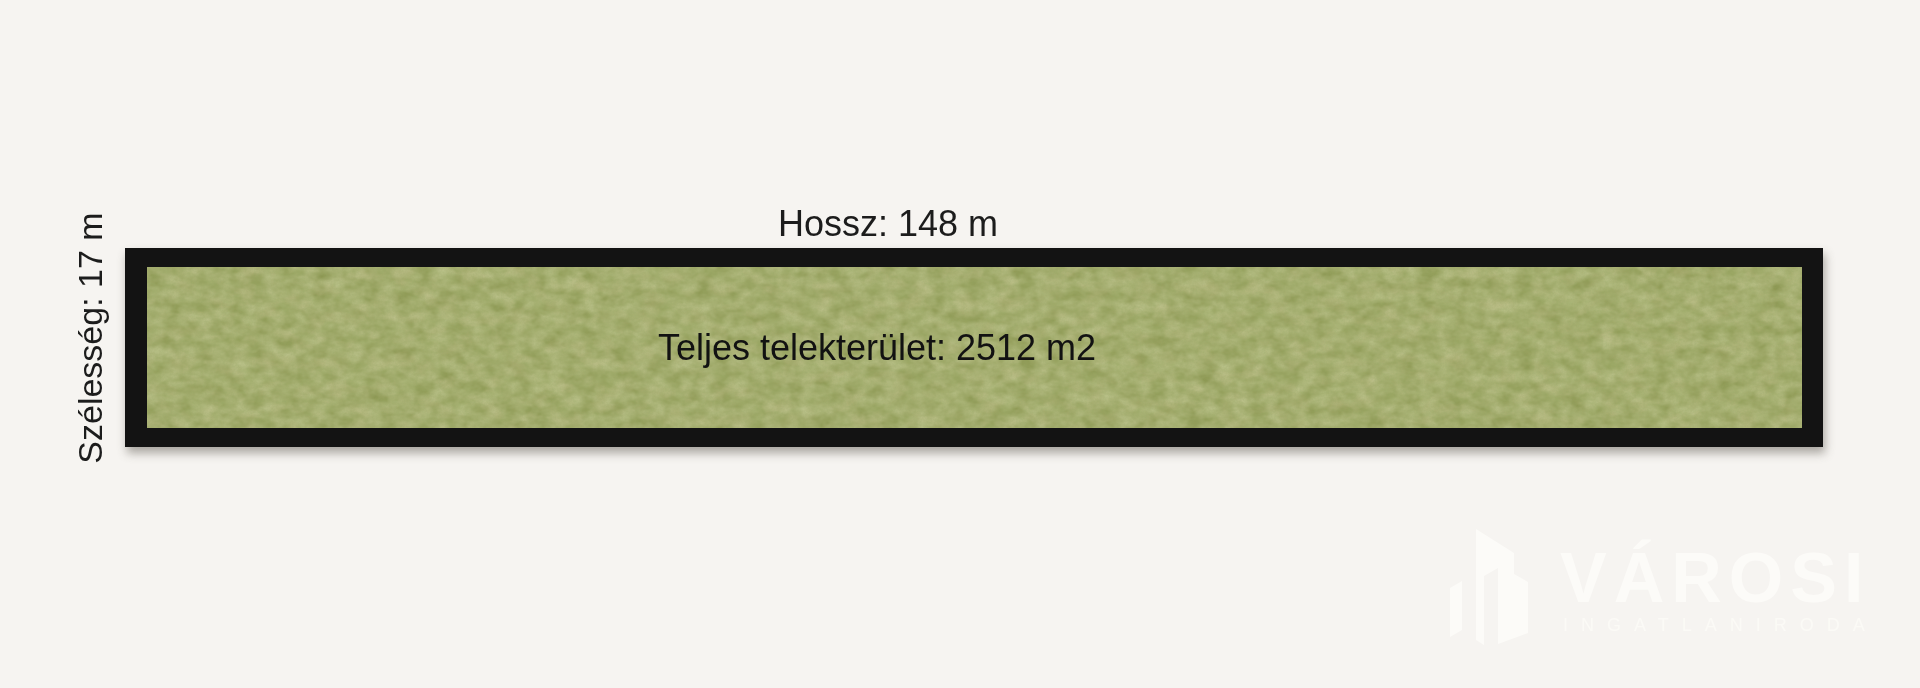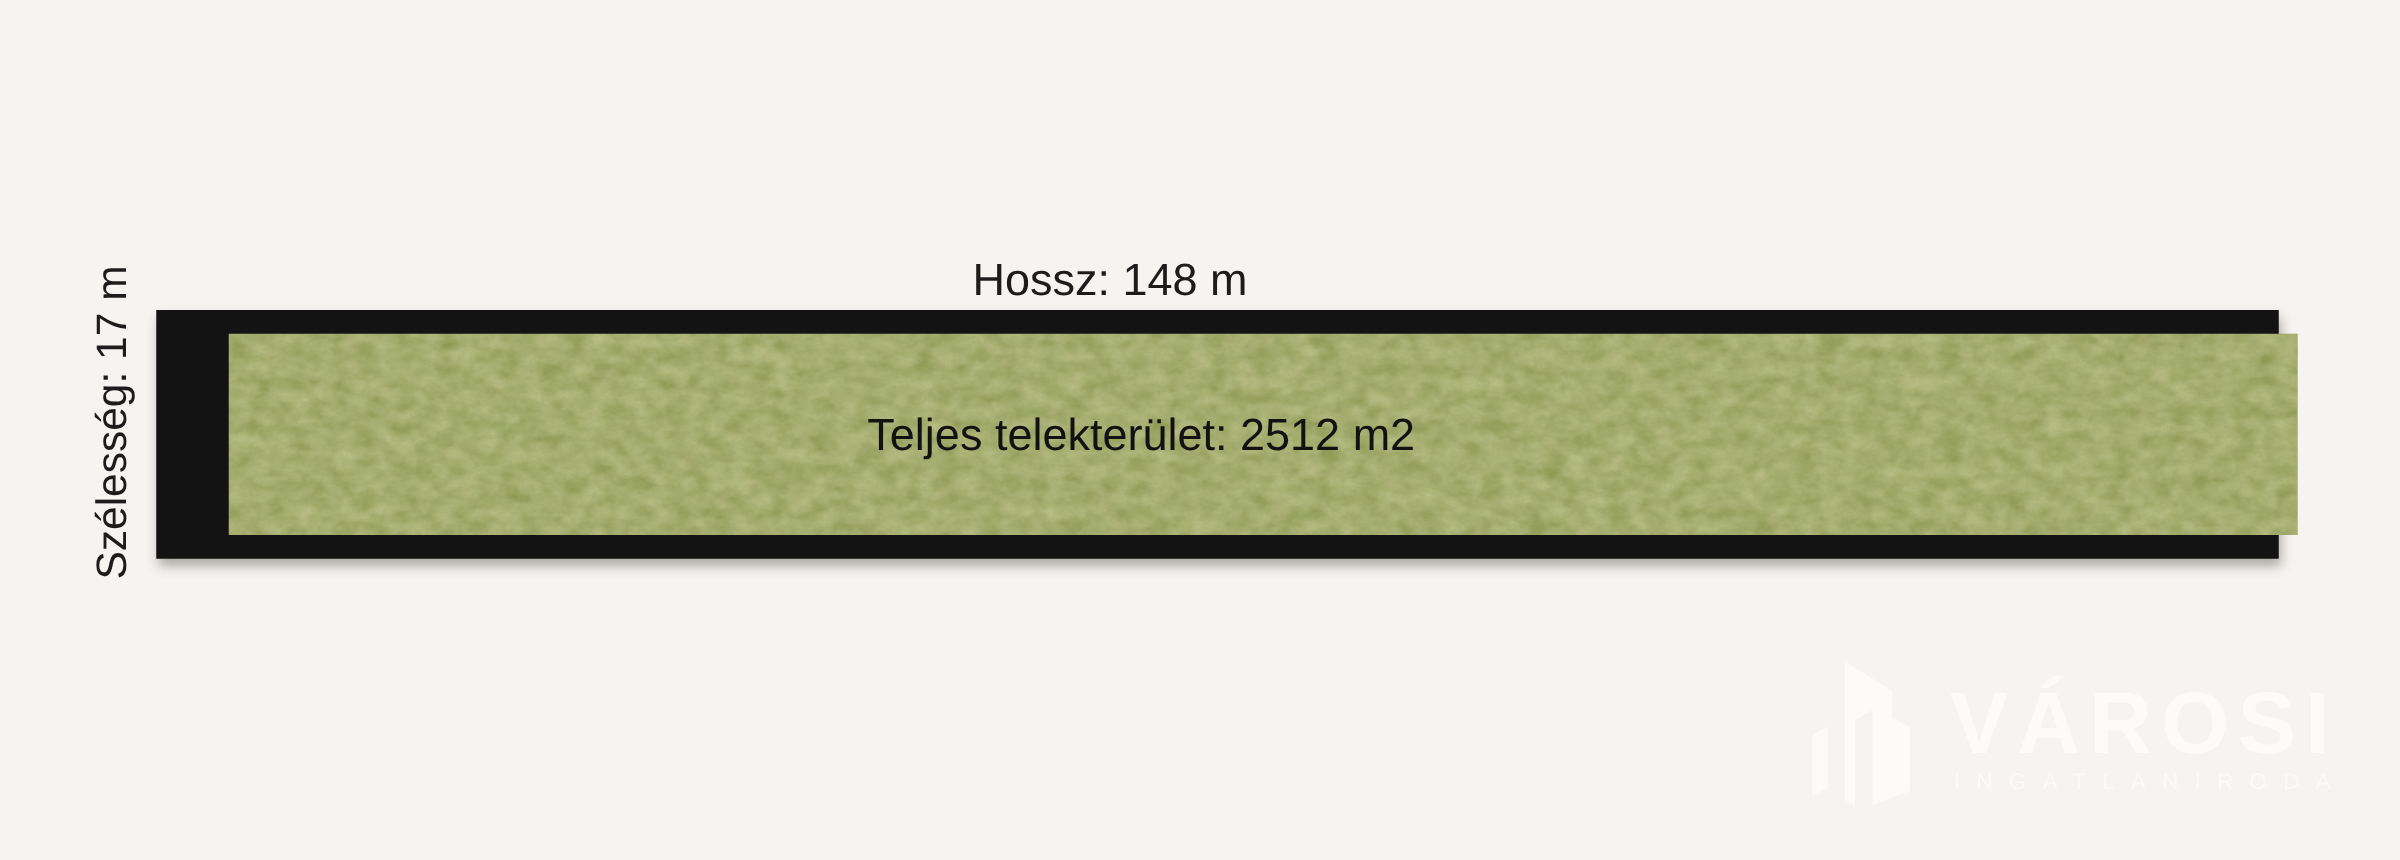--- a/index.html
+++ b/index.html
@@ -51,21 +51,20 @@
     padding: 19px 21px 19px 22px;
     background: #131313;
     box-shadow: 2px 6px 9px rgba(75, 70, 62, 0.45);
   }
   .grass {
     position: relative;
     width: 100%;
     height: 100%;
     background: #8c9651;
     overflow: hidden;
-    margin-left: 36px;
   }
   .grass-texture {
     position: absolute;
     left: 0;
     top: 0;
     width: 100%;
     height: 100%;
     display: block;
   }
   .area-label {

